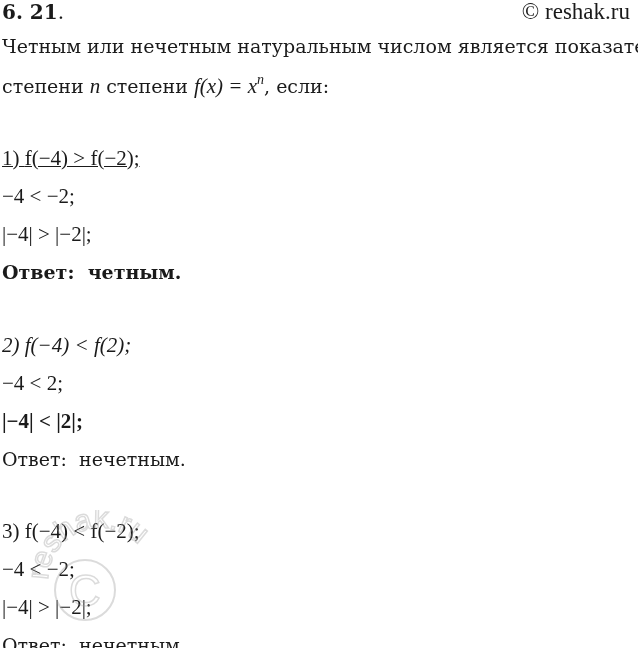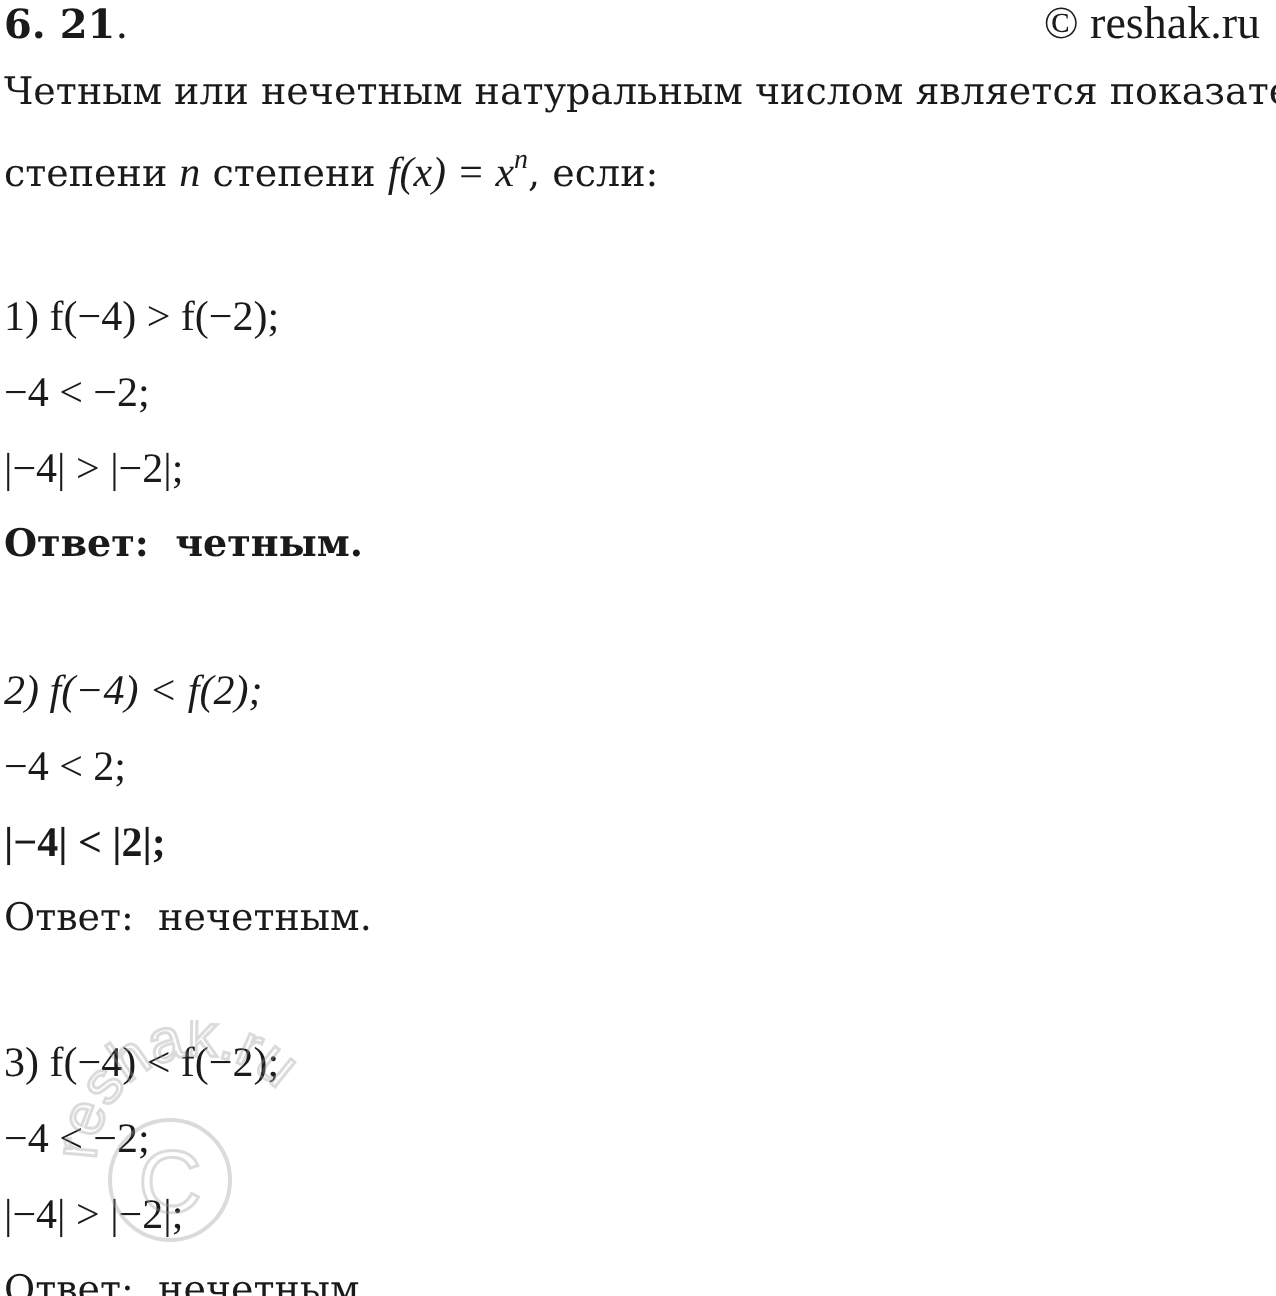--- a/index.html
+++ b/index.html
@@ -32,21 +32,21 @@
 <div class="line title" style="top:0px;">
   <span>6. 21</span><span class="dot">.</span>
 </div>
 <div class="copyright">© reshak.ru</div>
 
 <div class="line" style="top:34px;">Четным или нечетным натуральным числом является показатель</div>
 <div class="line" style="top:74px;">
   <span>степени </span><span class="m">n</span><span> степени </span><span class="m">f</span><span class="m">(x) = x</span><sup>n</sup><span>, если:</span>
 </div>
 
-<div class="line" style="top:146px;">
+<div class="line" style="top:146px;text-decoration:underline;">
   <span class="mr">1) </span><span class="mr">f(−4) &gt; f(−2);</span>
 </div>
 <div class="line mr" style="top:184px;">−4 &lt; −2;</div>
 <div class="line mr" style="top:222px;">|−4| &gt; |−2|;</div>
 <div class="line" style="top:260px;font-weight:bold;">
   <span>Ответ:</span>&nbsp; <span>четным.</span>
 </div>
 
 <div class="line" style="top:333px;font-style:italic;">
   <span class="mr">2) </span><span class="mr">f(−4) &lt; f(2);</span>

